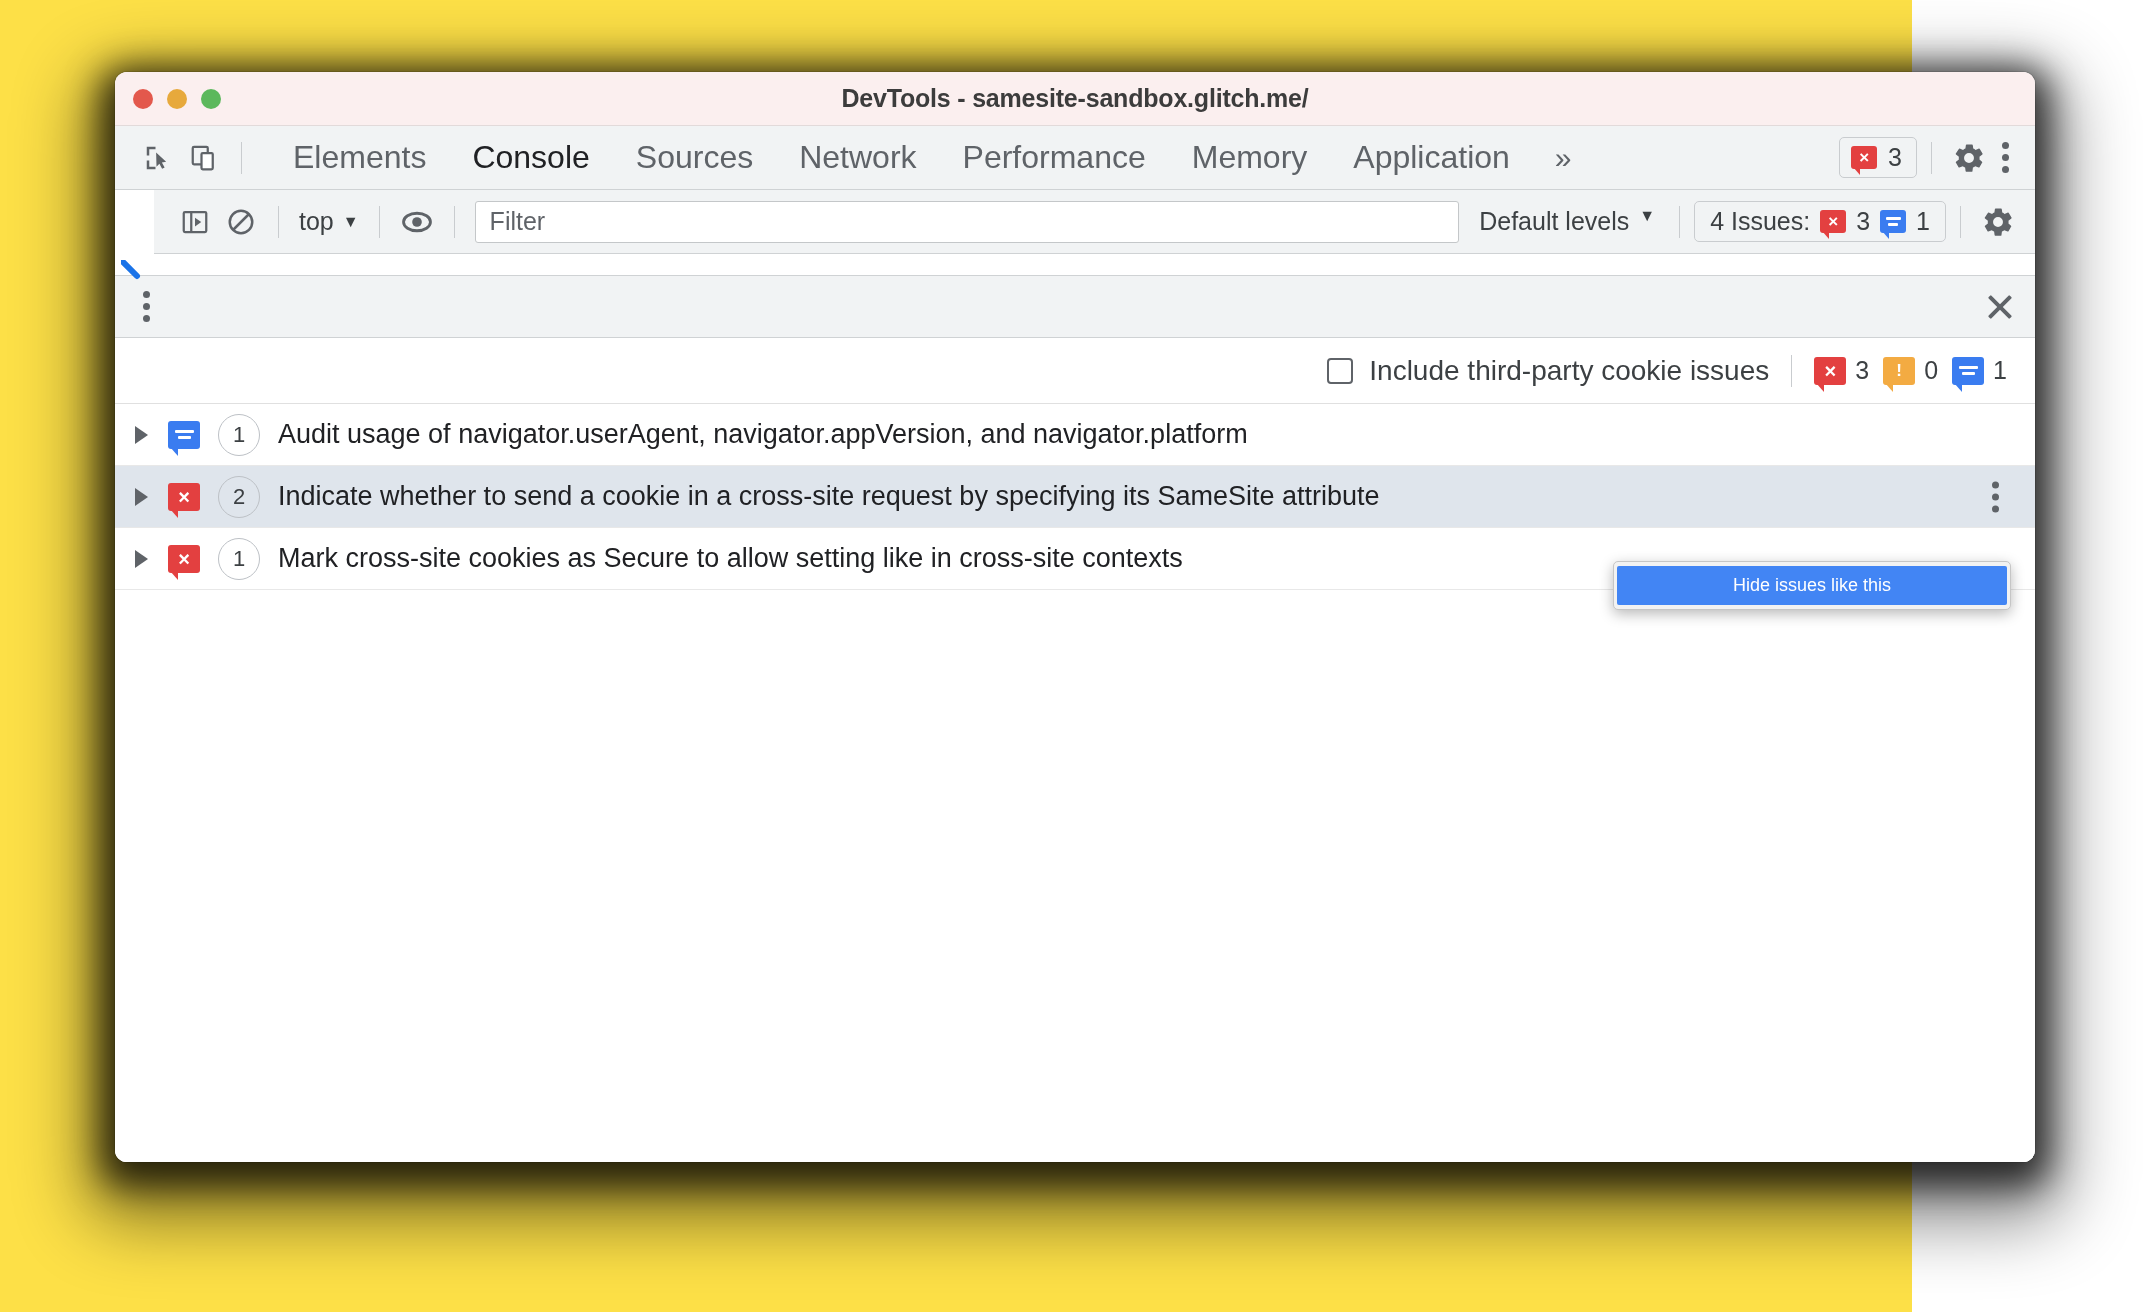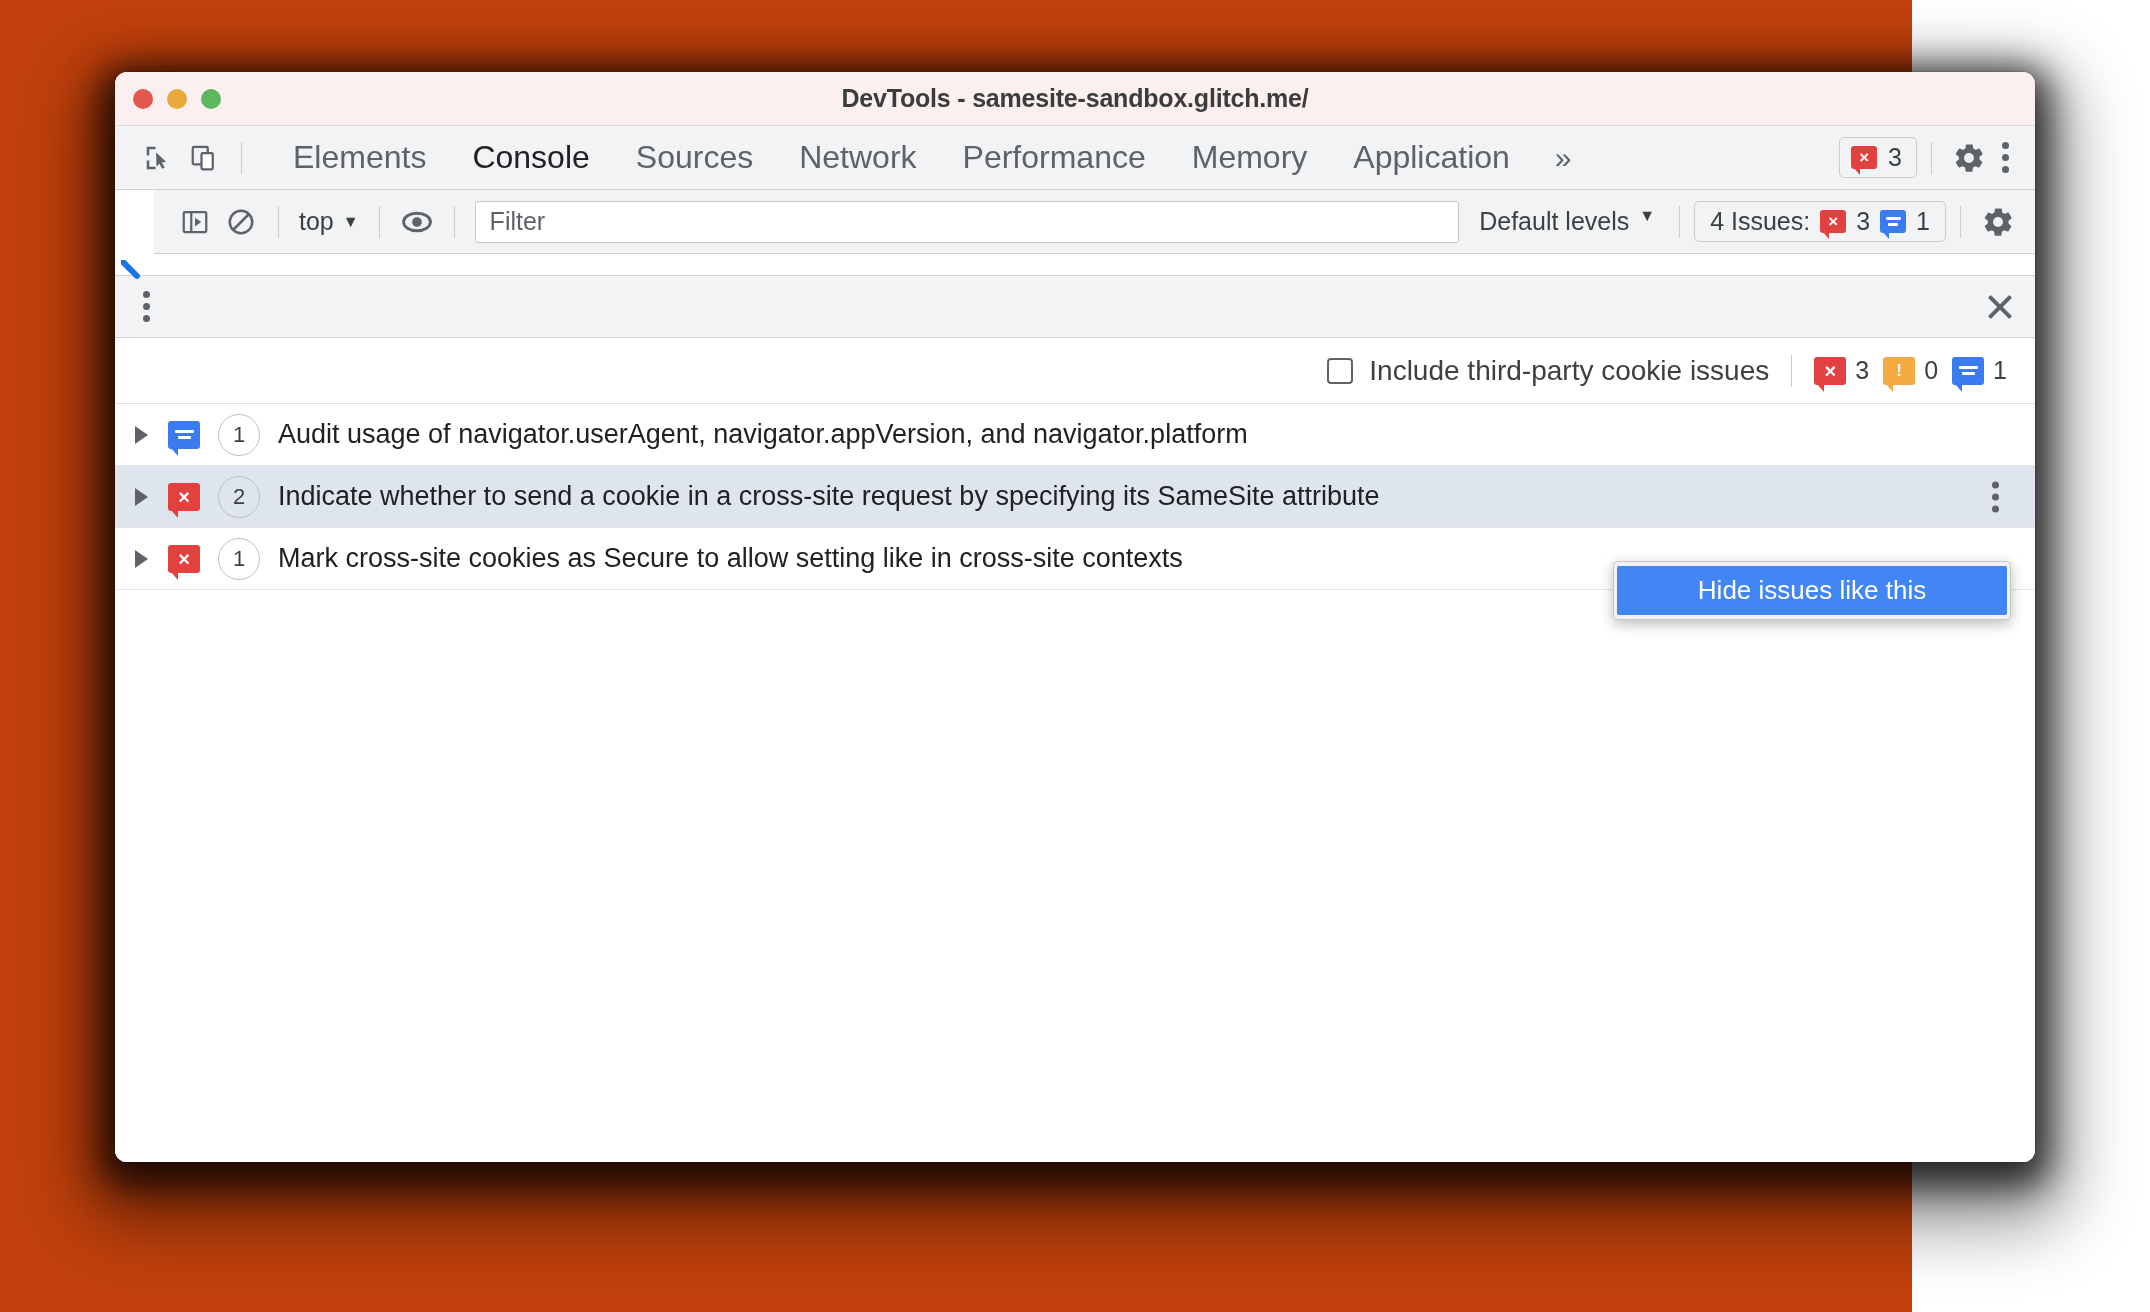--- a/index.html
+++ b/index.html
@@ -6,21 +6,21 @@
   html, body {
     margin: 0; padding: 0;
     width: 2150px; height: 1312px;
     background: #ffffff;
     font-family: "Liberation Sans", sans-serif;
     overflow: hidden;
   }
   #root {
     position: relative;
     width: 1912px; height: 1312px;
-    background: #c2410c;
+    background: #fde047;
   }
 
   
   .window {
     position: absolute;
     left: 115px; top: 72px;
     width: 1920px; height: 1090px;
     background: #ffffff;
     border-radius: 12px;
     box-shadow:
@@ -233,21 +233,21 @@
     background: #f2f2f2;
     border: 1px solid #c6c6c6;
     border-radius: 5px;
     box-shadow: 0 4px 14px rgba(0,0,0,0.28);
     padding: 4px 3px;
     z-index: 40;
   }
   .ctx-item {
     background: #4285f4;
     color: #ffffff;
-    font-size: 26px;
+    font-size: 18px;
     text-align: center;
     padding: 9px 0;
     border-radius: 2px;
   }
 
   
   .bubble {
     position: relative;
     width: 26px; height: 23px;
     border-radius: 3px;

